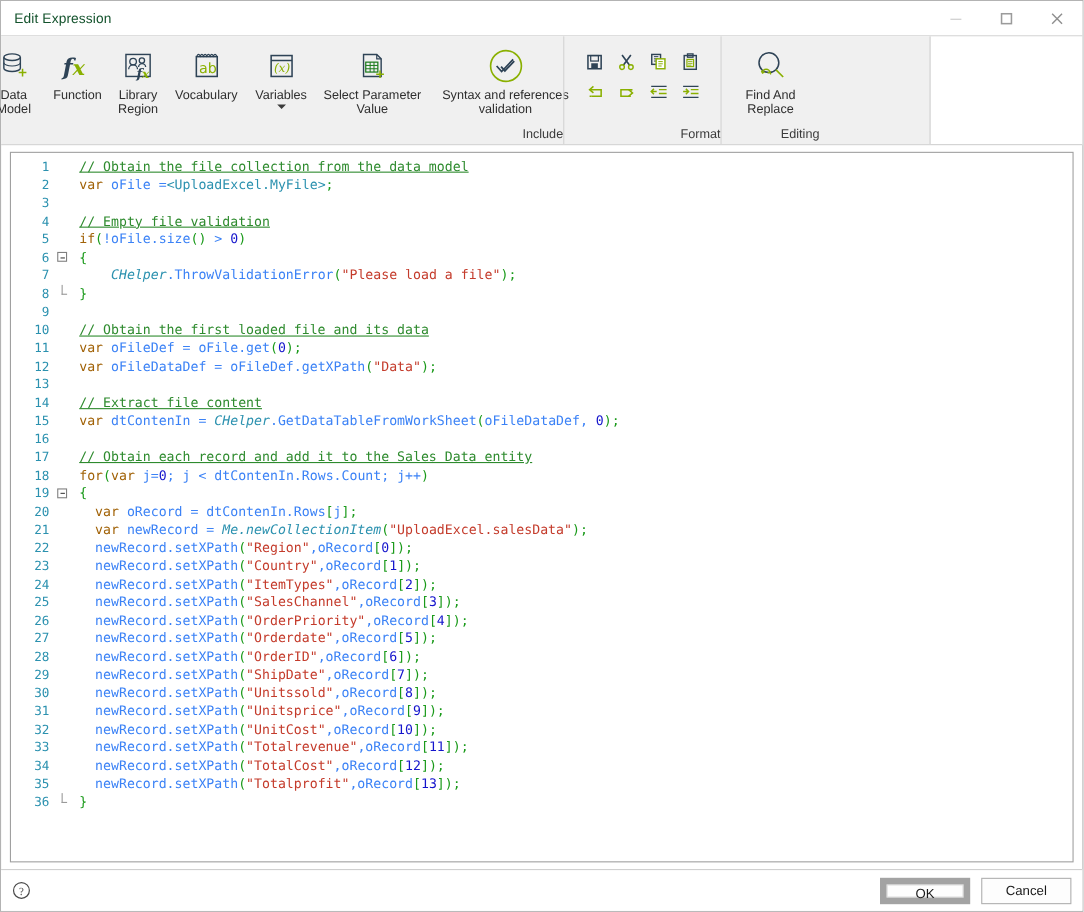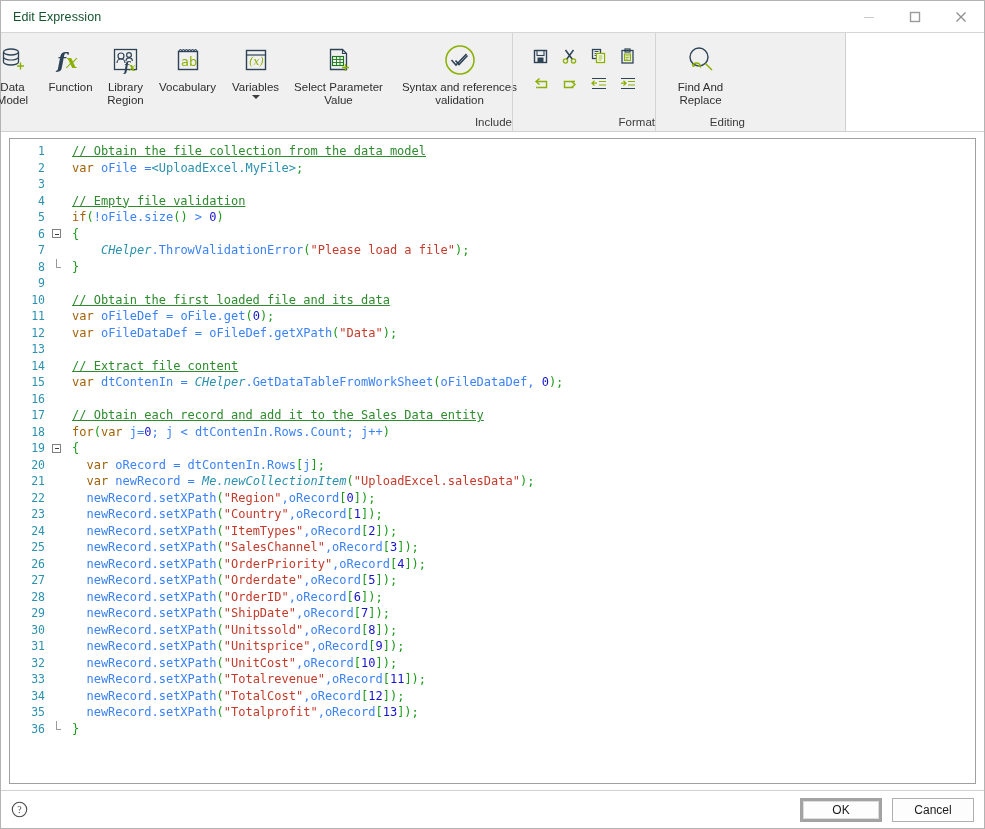--- a/index.html
+++ b/index.html
@@ -248,21 +248,21 @@
     box-sizing: border-box;
     font-family: "Liberation Sans", sans-serif;
     font-size: 12px;
     color: #1a1a1a;
     background: #fdfdfd;
     border: 1px solid #b0b0b0;
     margin-left: 10px;
     cursor: default;
   }
   .dlgbtn.default {
-    border: 3px solid #a3a3a3;
+    border: 6px solid #a3a3a3;
     box-shadow: 0 0 0 1px #dcdcdc inset;
     margin-left: 28px;
   }
 </style>
 </head>
 <body>
 
 <div id="window">
 
   <div id="titlebar">

